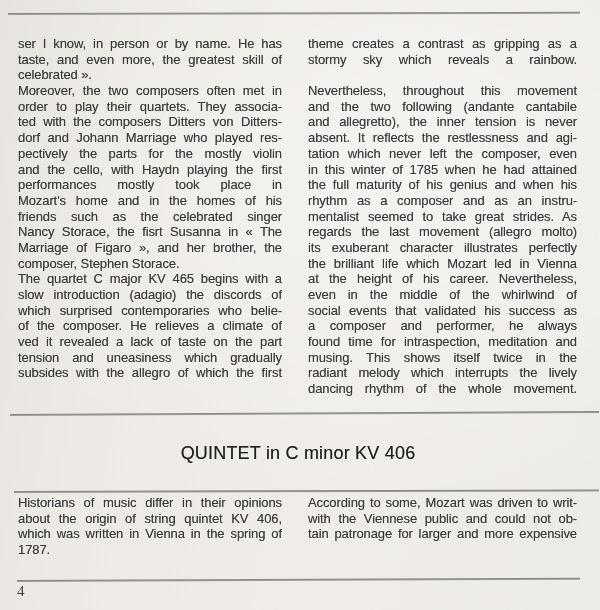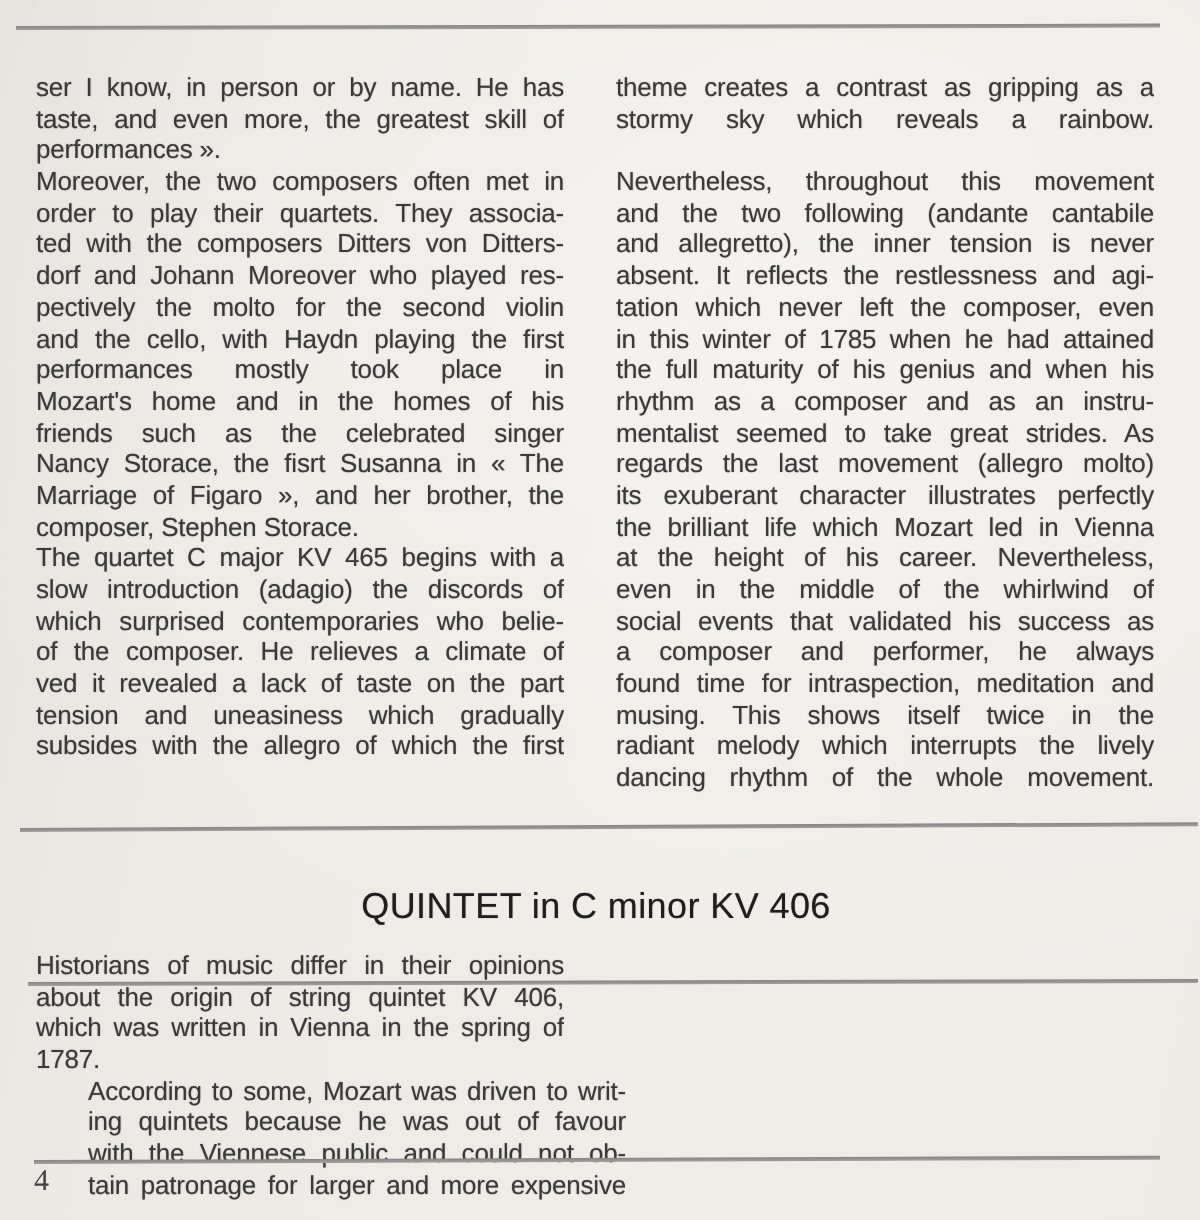--- a/index.html
+++ b/index.html
@@ -27,21 +27,21 @@
   .cols {
     position: absolute;
     left: 18px;
     display: flex;
     font-size: 13px;
     line-height: 15.7px;
     letter-spacing: -0.1px;
     text-shadow: 0 0 0.6px rgba(58,58,58,0.55);
   }
   .cols-upper { top: 36px; }
-  .cols-lower { top: 475px; flex-direction: column; }
+  .cols-lower { top: 495px; }
   .col-left  { width: 264px; }
   .col-right { width: 269px; margin-left: 26px; }
   .para { margin: 0; }
   .para.gap { margin-top: 15.7px; }
   .line {
     height: 15.7px;
     overflow: hidden;
     text-align: justify;
     text-align-last: justify;
   }
@@ -73,28 +73,28 @@
 
 <div class="page">
 
   <div class="rule rule-top"></div>
 
   <div class="cols cols-upper">
     <div class="col-left">
         <div class="para">
           <div class="line">ser I know, in person or by name. He has</div>
           <div class="line">taste, and even more, the greatest skill of</div>
-          <div class="line end">performances ».</div>
+          <div class="line end">celebrated ».</div>
         </div>
         <div class="para">
           <div class="line">Moreover, the two composers often met in</div>
           <div class="line">order to play their quartets. They associa-</div>
           <div class="line">ted with the composers Ditters von Ditters-</div>
-          <div class="line">dorf and Johann Moreover who played res-</div>
-          <div class="line">pectively the molto for the second violin</div>
+          <div class="line">dorf and Johann Marriage who played res-</div>
+          <div class="line">pectively the parts for the mostly violin</div>
           <div class="line">and the cello, with Haydn playing the first</div>
           <div class="line">performances mostly took place in</div>
           <div class="line">Mozart's home and in the homes of his</div>
           <div class="line">friends such as the celebrated singer</div>
           <div class="line">Nancy Storace, the fisrt Susanna in « The</div>
           <div class="line">Marriage of Figaro », and her brother, the</div>
           <div class="line end">composer, Stephen Storace.</div>
         </div>
         <div class="para">
           <div class="line">The quartet C major KV 465 begins with a</div>
@@ -147,21 +147,20 @@
         <div class="para">
           <div class="line">Historians of music differ in their opinions</div>
           <div class="line">about the origin of string quintet KV 406,</div>
           <div class="line">which was written in Vienna in the spring of</div>
           <div class="line end">1787.</div>
         </div>
       </div>
     <div class="col-right">
         <div class="para">
           <div class="line">According to some, Mozart was driven to writ-</div>
-          <div class="line">ing quintets because he was out of favour</div>
           <div class="line">with the Viennese public and could not ob-</div>
           <div class="line">tain patronage for larger and more expensive</div>
         </div>
       </div>
   </div>
 
   <div class="rule rule-bottom"></div>
 
   <div class="page-number">4</div>
 

